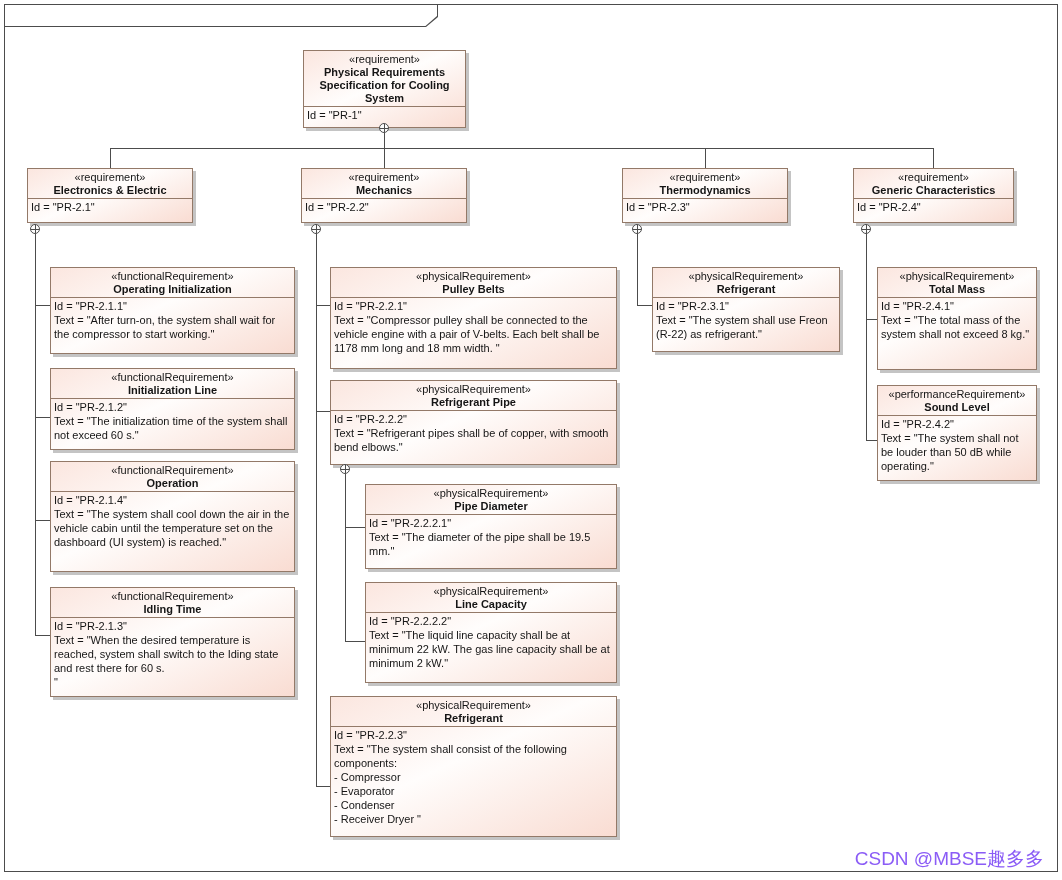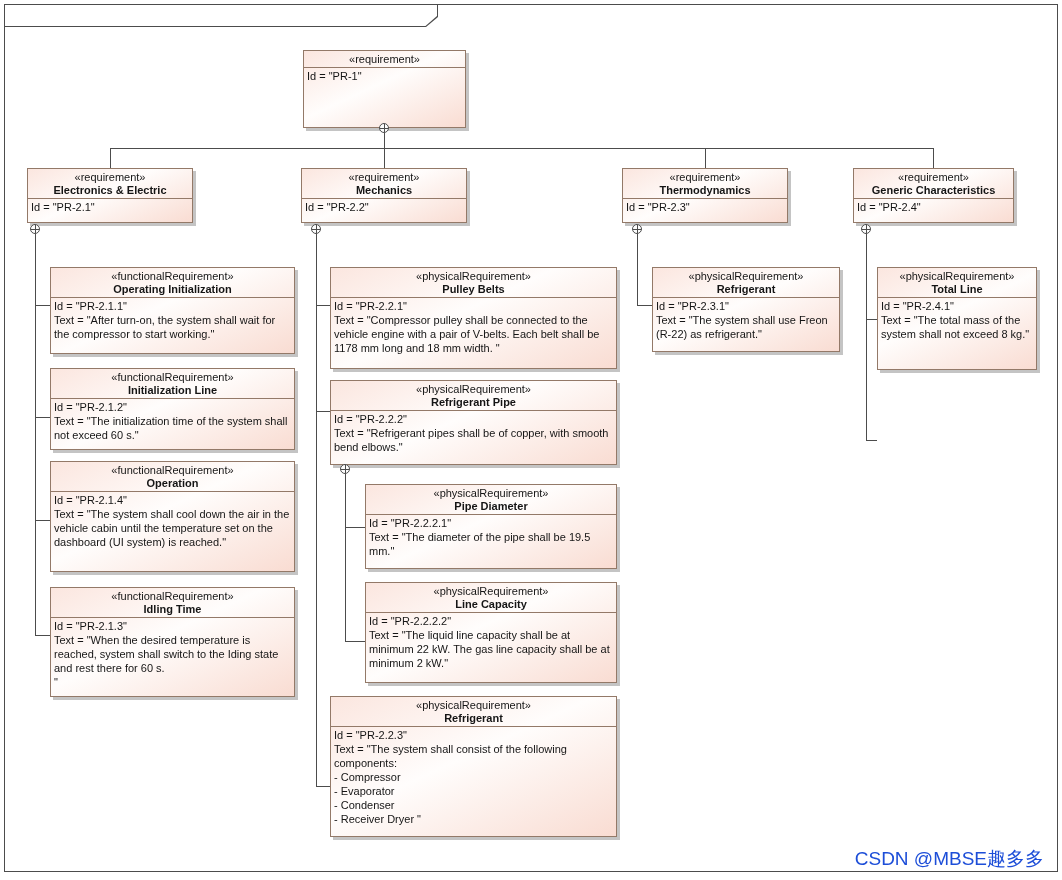--- a/index.html
+++ b/index.html
@@ -19,21 +19,21 @@
   .stereo{line-height:13px;}
   .rname{font-weight:bold;line-height:13px;}
   .rbody{border-top:1px solid #937968;padding:1px 3px 2px;line-height:14px;}
   .rtext{white-space:pre-line;}
   .vl,.hl{position:absolute;background:#4c4c4c;z-index:0;}
   .vl{width:1px;} .hl{height:1px;}
   .cplus{position:absolute;width:10px;height:10px;box-sizing:border-box;border:1px solid #4c4c4c;
          border-radius:50%;background:#fdfdfd;z-index:2;}
   .cplus::before{content:"";position:absolute;left:0;right:0;top:3.5px;height:1px;background:#4c4c4c;}
   .cplus::after{content:"";position:absolute;top:0;bottom:0;left:3.5px;width:1px;background:#4c4c4c;}
-  .watermark{position:absolute;right:18px;bottom:8px;font-size:19px;color:#1d4ed8;z-index:3;white-space:nowrap;}
+  .watermark{position:absolute;right:18px;bottom:8px;font-size:19px;color:#8b5cf6;z-index:3;white-space:nowrap;}
 </style>
 </head>
 <body>
 
 <div class="stage">
   <div class="frame"></div>
   <div class="tab-border"></div>
   <div class="tab-fill"></div>
 
   <div class="hl" style="left:110px;top:148px;width:824px;"></div>
@@ -66,20 +66,21 @@
   <div class="hl" style="left:637px;top:305px;width:15px;"></div>
 
   <div class="cplus" style="left:861px;top:224px;"></div>
   <div class="vl" style="left:866px;top:233px;height:207px;"></div>
   <div class="hl" style="left:866px;top:319px;width:11px;"></div>
   <div class="hl" style="left:866px;top:440px;width:11px;"></div>
 
   <div class="rbox" style="left:303px;top:50px;width:163px;height:78px;">
     <div class="rhead">
       <div class="stereo">«requirement»</div>
+      <div class="rname">Physical Requirements Specification for Cooling System</div>
     </div>
     <div class="rbody">
       <div>Id = "PR-1"</div>
     </div>
   </div>
 
   <div class="rbox" style="left:27px;top:168px;width:166px;height:55px;">
     <div class="rhead">
       <div class="stereo">«requirement»</div>
       <div class="rname">Electronics &amp; Electric</div>
@@ -230,23 +231,33 @@
     </div>
     <div class="rbody">
       <div>Id = "PR-2.3.1"</div>
       <div class="rtext">Text = "The system shall use Freon (R-22) as refrigerant."</div>
     </div>
   </div>
 
   <div class="rbox" style="left:877px;top:267px;width:160px;height:103px;">
     <div class="rhead">
       <div class="stereo">«physicalRequirement»</div>
-      <div class="rname">Total Line</div>
+      <div class="rname">Total Mass</div>
     </div>
     <div class="rbody">
       <div>Id = "PR-2.4.1"</div>
       <div class="rtext">Text = "The total mass of the system shall not exceed 8 kg."</div>
     </div>
   </div>
 
+  <div class="rbox" style="left:877px;top:385px;width:160px;height:96px;">
+    <div class="rhead">
+      <div class="stereo">«performanceRequirement»</div>
+      <div class="rname">Sound Level</div>
+    </div>
+    <div class="rbody">
+      <div>Id = "PR-2.4.2"</div>
+      <div class="rtext">Text = "The system shall not be louder than 50 dB while operating."</div>
+    </div>
+  </div>
 
   <div class="watermark">CSDN @MBSE趣多多</div>
 </div>
 
 </body></html>

